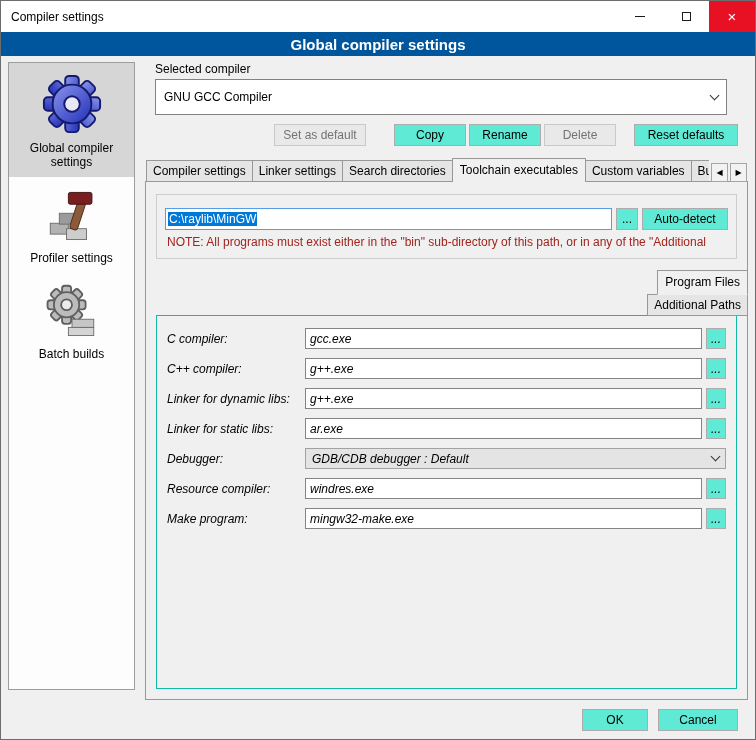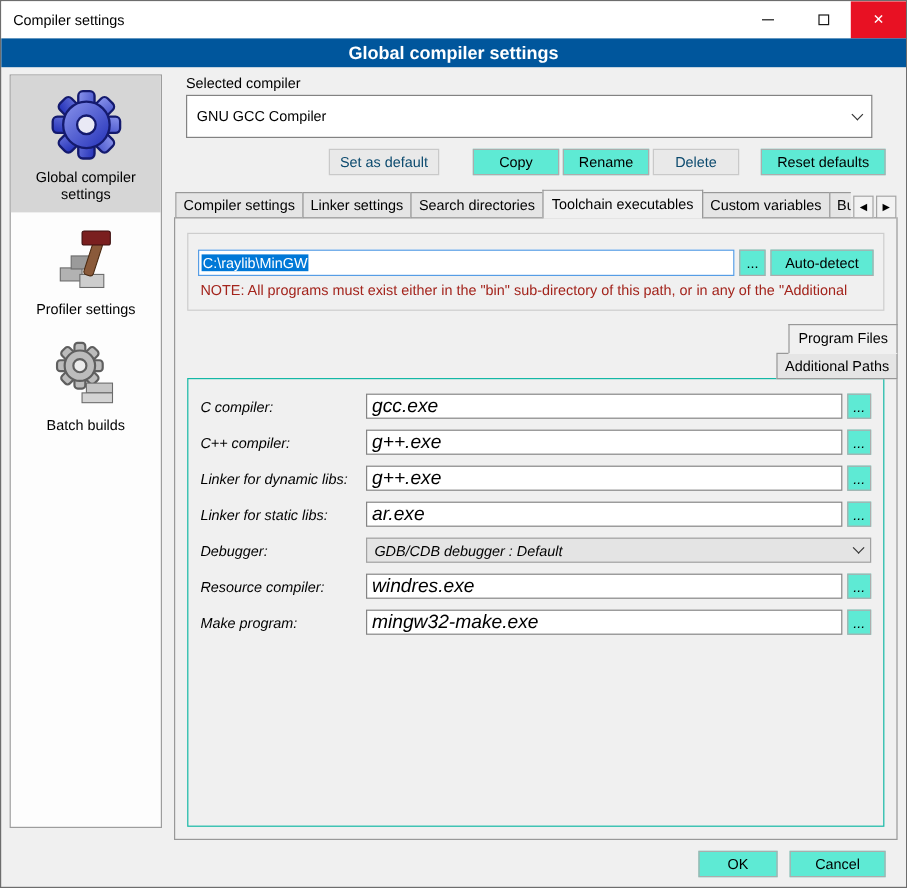--- a/index.html
+++ b/index.html
@@ -52,21 +52,21 @@
     border: 1px solid #828282; background: #fff;
     display: flex; align-items: center; padding: 0 8px;
   }
   .chev { width: 7px; height: 7px; border-right: 1px solid #333; border-bottom: 1px solid #333; transform: rotate(45deg); margin-top: -4px; }
   .combo .chev { margin-left: auto; }
   .btnrow { display: flex; margin: 9px 10px 0 10px; }
   .btn {
     height: 22px; background: #5eead4; border: 1px solid #acacac;
     font: inherit; font-size: 12px; padding: 0 6px; white-space: nowrap;
   }
-  .btn.disabled { color: #0c4a6e; background: #e9e9e9; border-color: #c9c9c9; }
+  .btn.disabled { color: #737373; background: #e9e9e9; border-color: #c9c9c9; }
   .b-setdef { width: 92px; margin-left: auto; }
   .b-copy   { width: 72px; margin-left: 28px; }
   .b-rename { width: 72px; margin-left: 3px; }
   .b-delete { width: 72px; margin-left: 3px; }
   .b-reset  { width: 104px; margin-left: 18px; }
   
   .tabstrip { display: flex; align-items: flex-end; margin: 12px 1px 0 1px; position: relative; z-index: 2; }
   .tabs-scroller { display: flex; align-items: flex-end; flex: 1; min-width: 0; overflow: hidden; }
   .tab {
     flex-shrink: 0; border: 1px solid #989898; background: #e5e5e5;
@@ -104,21 +104,21 @@
   .subtabstrip { display: flex; align-items: flex-end; margin: 11px 0 0 10px; position: relative; z-index: 2; flex-direction: column; }
   .subpanel {
     flex: 1; min-height: 0; border: 1px solid #14b8a6; background: #f0f0f0;
     margin: -1px 10px 10px 10px; padding: 12px 10px; font-style: italic;
   }
   
   .frow { display: flex; align-items: center; gap: 4px; margin-bottom: 9px; }
   .flabel { width: 134px; flex-shrink: 0; }
   .ftext {
     flex: 1; min-width: 0; height: 21px; border: 1px solid #848484;
-    background: #fff; font: inherit; font-size: 16px; padding: 0 4px;
+    background: #fff; font: inherit; font-size: 12px; padding: 0 4px;
   }
   .browse-sm { width: 20px; height: 21px; padding: 0; }
   .fselect {
     flex: 1; height: 21px; border: 1px solid #a2a2a2; background: #e4e4e4;
     display: flex; align-items: center; padding: 0 6px;
   }
   .fselect .chev { margin-left: auto; }
   
   .footer { display: flex; justify-content: flex-end; gap: 10px; margin: 9px 10px 0 0; flex: 0 0 auto; }
   .b-ok { width: 66px; }

